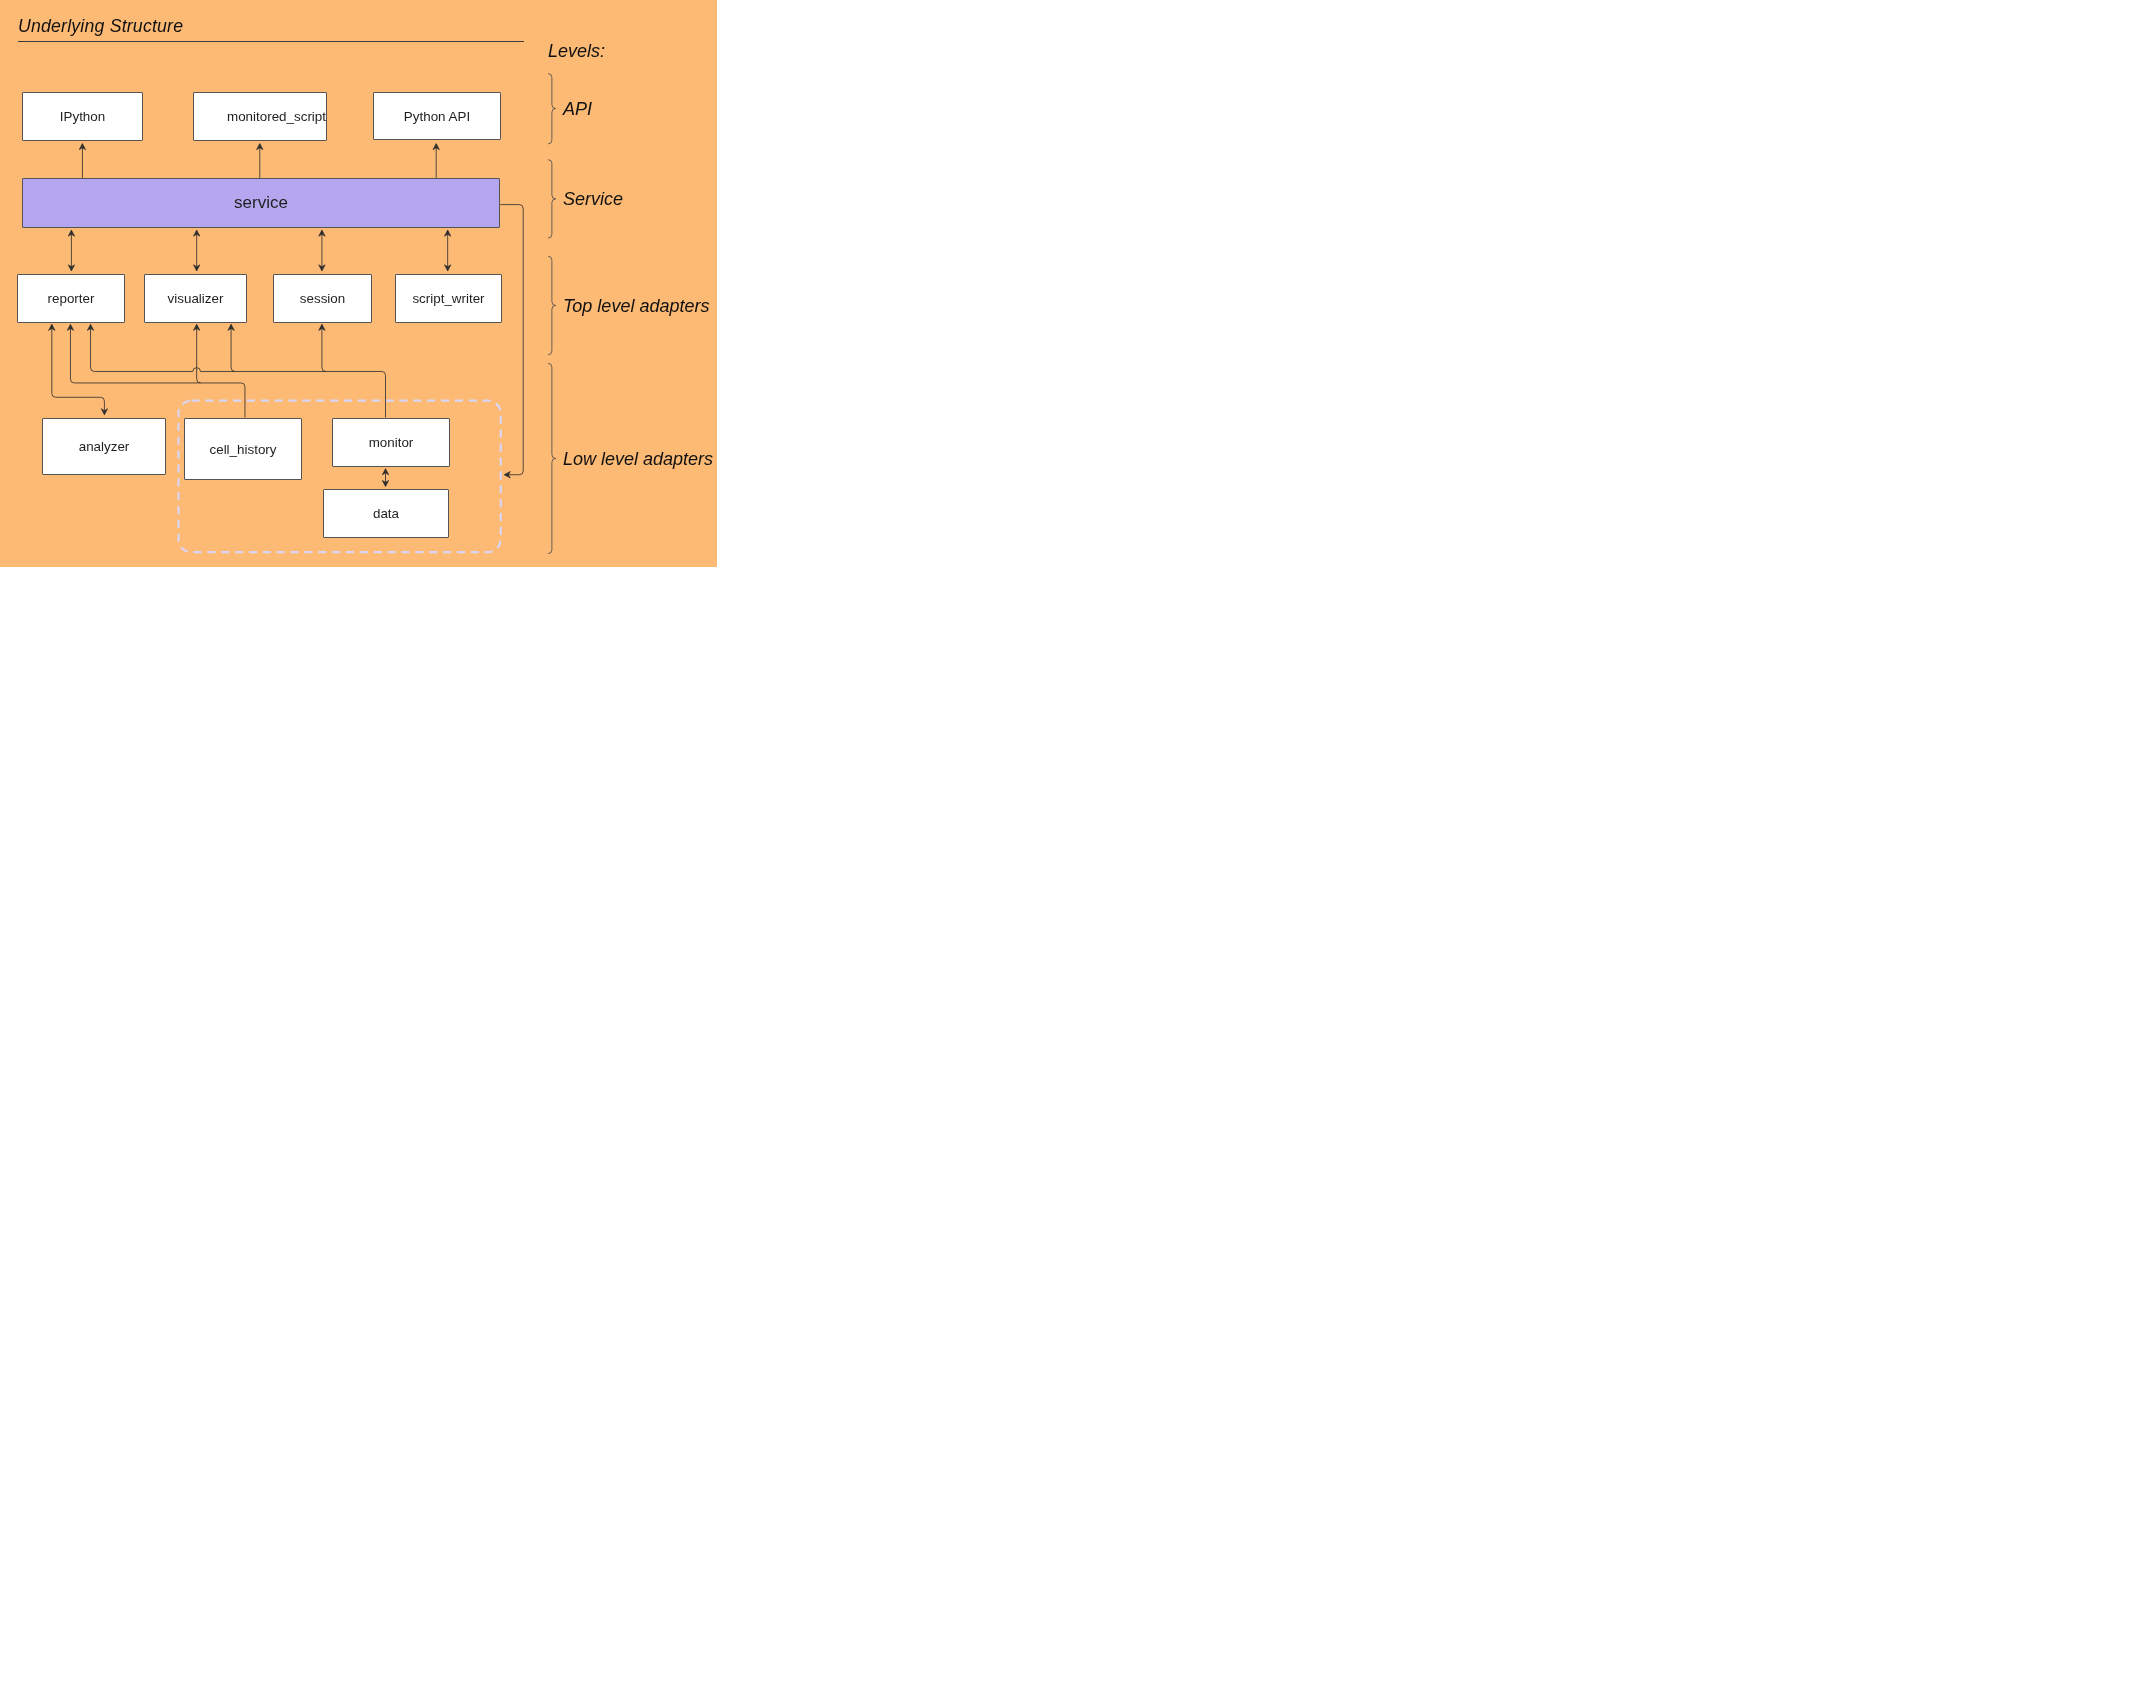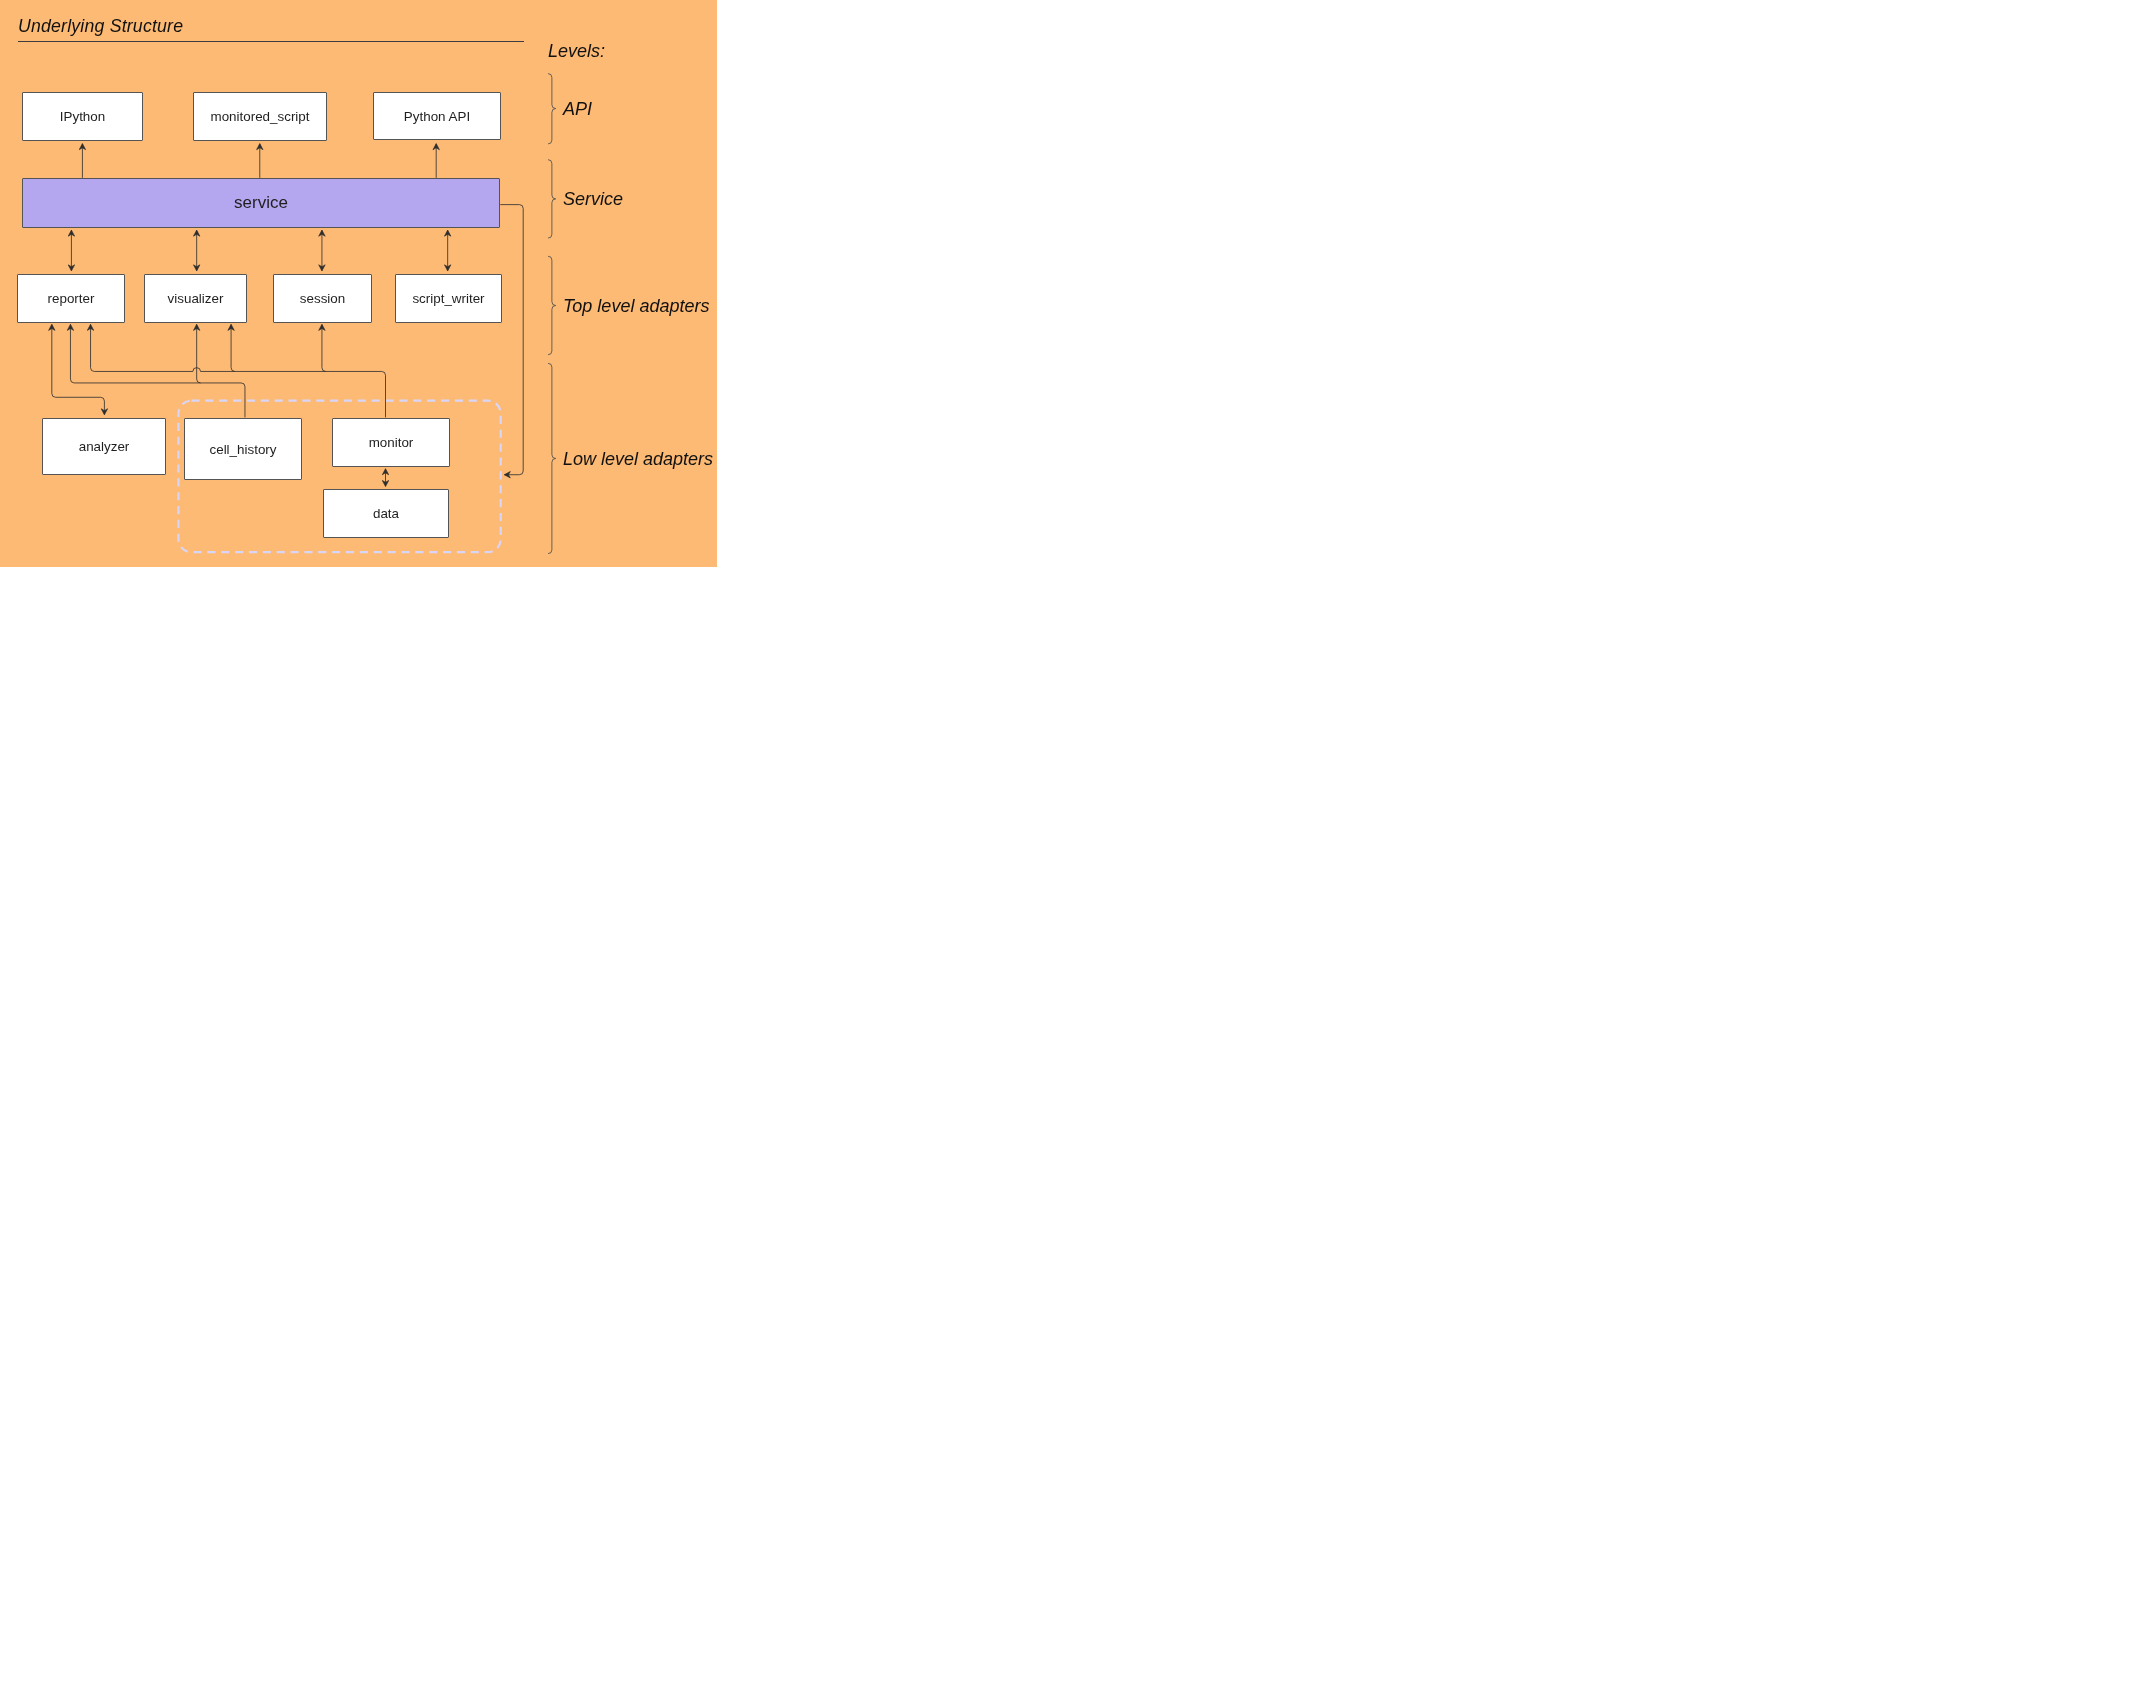--- a/index.html
+++ b/index.html
@@ -17,21 +17,21 @@
   }
   
   .node{
     position:absolute;border:1.2px solid #545454;border-radius:1px;background:#fff;
     display:flex;align-items:center;justify-content:center;
     font-size:13.4px;color:#1f1f1f;box-sizing:border-box;z-index:3;
   }
   .node.purple{background:#b5a7ef;font-size:17px;}
   
   .box-ipython      {left:22px;  top:92px; width:121px; height:49px;}
-  .box-monitored    {left:193px; top:92px; width:134px; height:49px;}
+  .box-monitored    {left:193px; top:92px; width:134px; height:49px;justify-content:flex-end;}
   .box-pythonapi    {left:373px; top:92px; width:128px; height:48px;}
   .box-service      {left:22px;  top:178px; width:478px;height:50px;}
   .box-reporter     {left:17px;  top:274px; width:108px; height:49px;}
   .box-visualizer   {left:144px; top:274px; width:103px; height:49px;}
   .box-session      {left:273px; top:274px; width:99px; height:49px;}
   .box-scriptwriter {left:395px; top:274px; width:107px; height:49px;}
   .box-analyzer     {left:42px;  top:418px; width:124px; height:57px;}
   .box-cellhistory  {left:184px; top:418px; width:118px; height:62px;}
   .box-monitor      {left:332px; top:418px; width:118px; height:49px;}
   .box-data         {left:323px; top:489px;width:126px; height:49px;}

